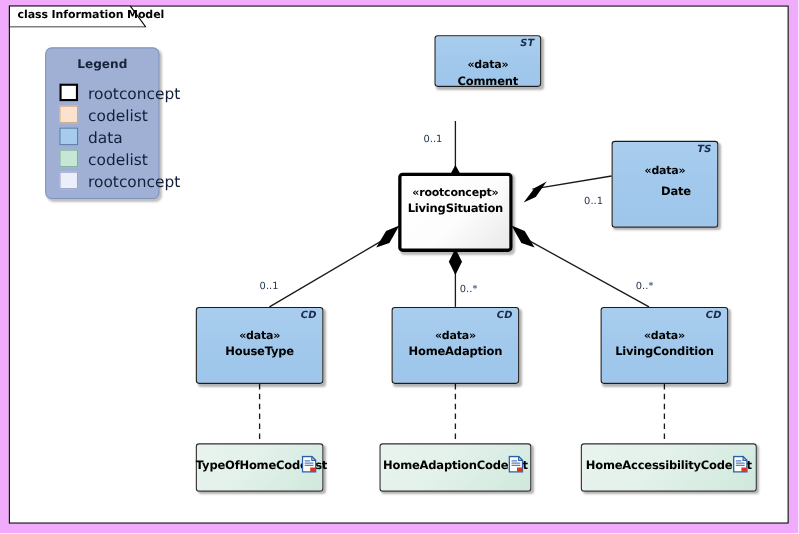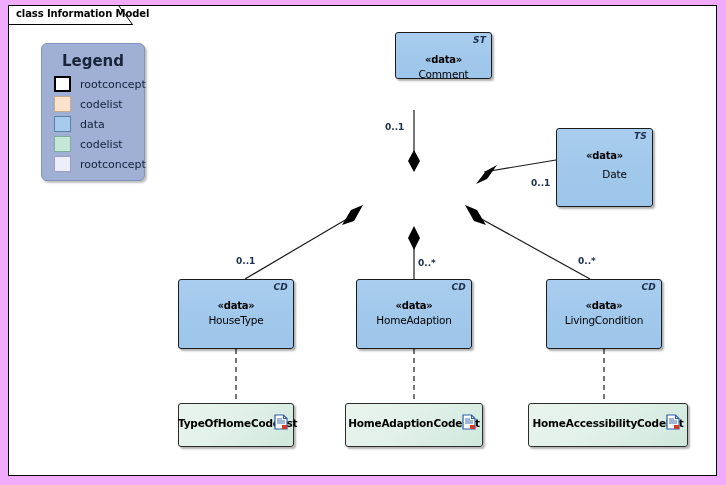--- a/index.html
+++ b/index.html
@@ -105,21 +105,21 @@
     text-align: center;
     color: #000000;
   }
   .stereotype {
     font-size: 10px;
     font-weight: bold;
     letter-spacing: -0.2px;
   }
   .nodename {
     font-size: 10.5px;
-    font-weight: normal;
+    font-weight: bold;
     letter-spacing: -0.2px;
   }
   
   .codelist .cl-label {
     position: absolute;
     left: 0;
     top: 14px;
     width: 100%;
     text-align: center;
     font-size: 10.5px;
@@ -145,49 +145,49 @@
     border: 1px solid #8294bd;
     border-radius: 6px;
     box-shadow: 2px 2px 2px rgba(0,0,0,0.25);
     z-index: 4;
   }
   #legend .legend-title {
     position: absolute;
     left: 0; top: 8px;
     width: 100%;
     text-align: center;
-    font-size: 15px;
+    font-size: 11px;
     font-weight: bold;
     color: #17243a;
   }
   #legend .legend-row {
     position: absolute;
     left: 12px;
     height: 17px;
   }
   #legend .swatch {
     position: absolute;
     left: 0;
     top: 0;
     width: 17px;
     height: 16px;
     box-sizing: border-box;
   }
   #legend .legend-text {
     position: absolute;
     left: 26px;
     top: 2px;
-    font-size: 11px;
+    font-size: 14px;
     color: #12203a;
     white-space: nowrap;
   }
   .mult {
     position: absolute;
     font-size: 9px;
-    font-weight: bold;
+    font-weight: normal;
     color: #20314f;
     z-index: 5;
     white-space: nowrap;
   }
 </style>
 </head>
 <body>
 
 <div id="canvas">
 
@@ -282,20 +282,25 @@
     <div class="node-text nodename" style="top:36px;">Comment</div>
   </div>
 
   <div class="node data" style="left:556px; top:128px; width:97px; height:79px;">
     <div class="node-box"></div>
     <div class="node-corner">TS</div>
     <div class="node-text stereotype" style="top:22px;">«data»</div>
     <div class="node-text nodename" style="top:40px;margin-left:10px;">Date</div>
   </div>
 
+  <div class="node rootconcept" style="left:362px; top:157px; width:104px; height:72px;">
+    <div class="node-box"></div>
+    <div class="node-text stereotype" style="top:13px;">«rootconcept»</div>
+    <div class="node-text nodename" style="top:27px;">LivingSituation</div>
+  </div>
 
   <div class="node data" style="left:178px; top:279px; width:116px; height:70px;">
     <div class="node-box"></div>
     <div class="node-corner">CD</div>
     <div class="node-text stereotype" style="top:21px;">«data»</div>
     <div class="node-text nodename" style="top:35px;">HouseType</div>
   </div>
 
   <div class="node data" style="left:356px; top:279px; width:116px; height:70px;">
     <div class="node-box"></div>

